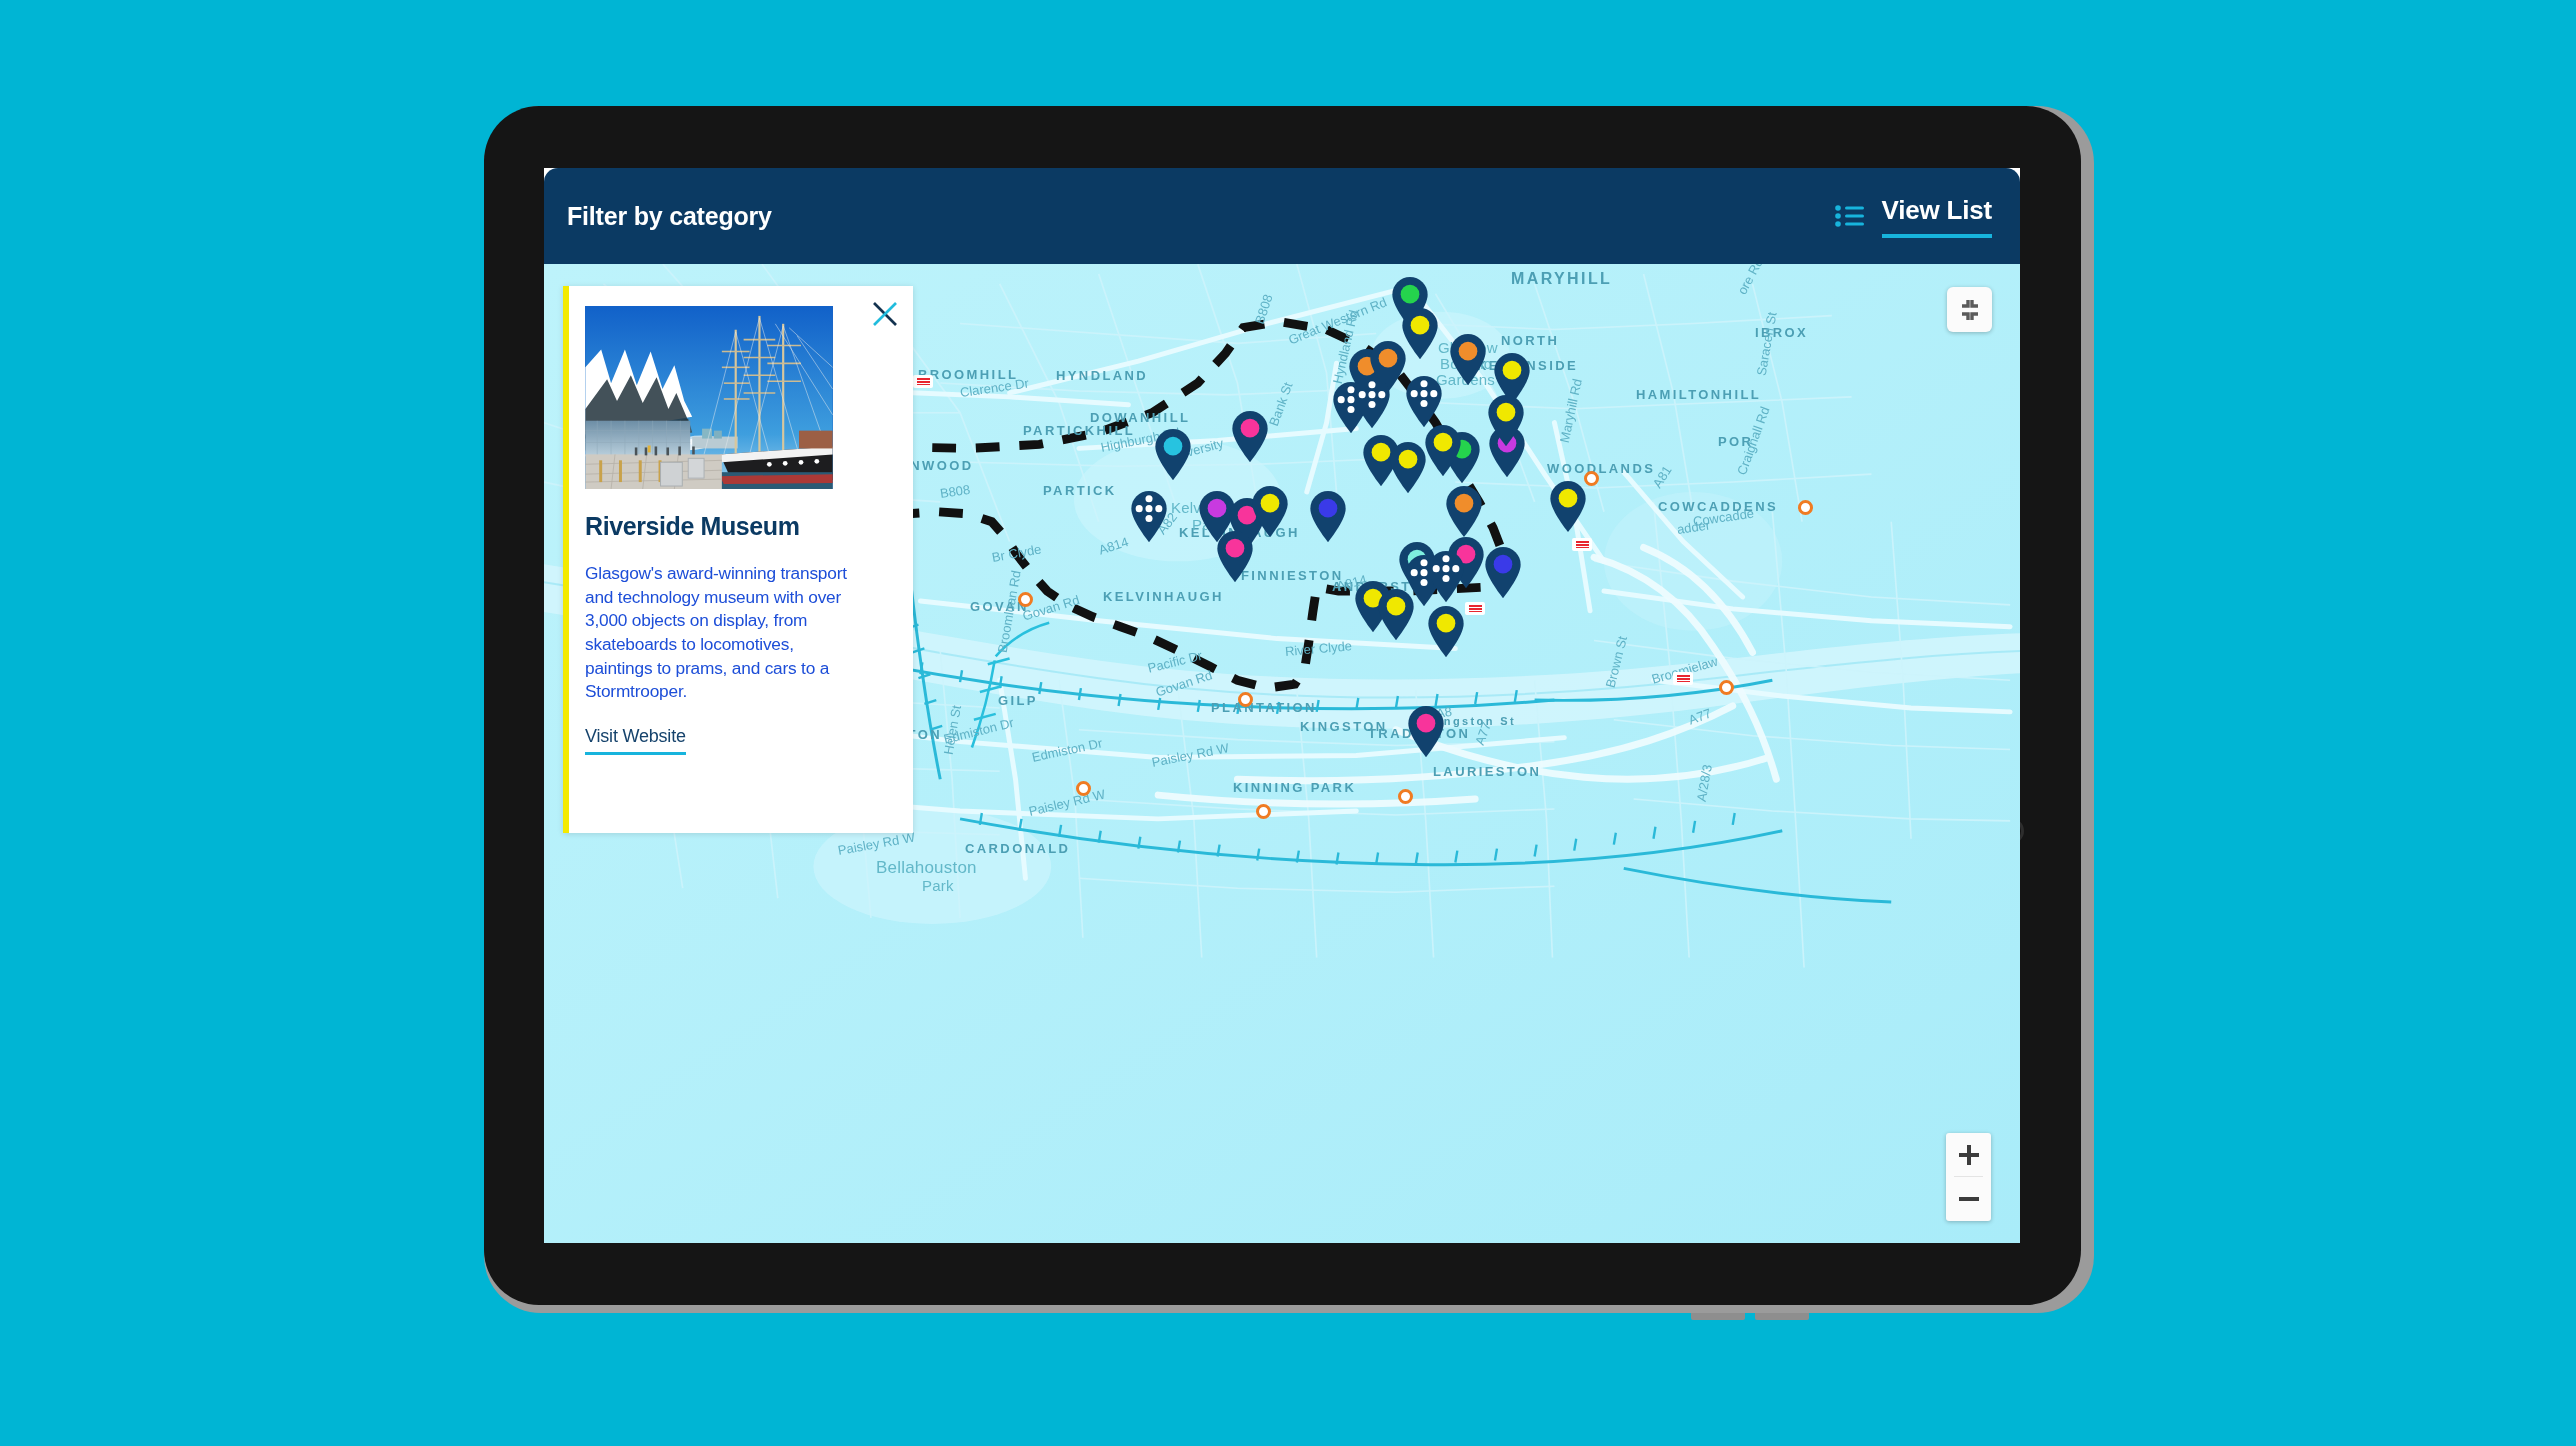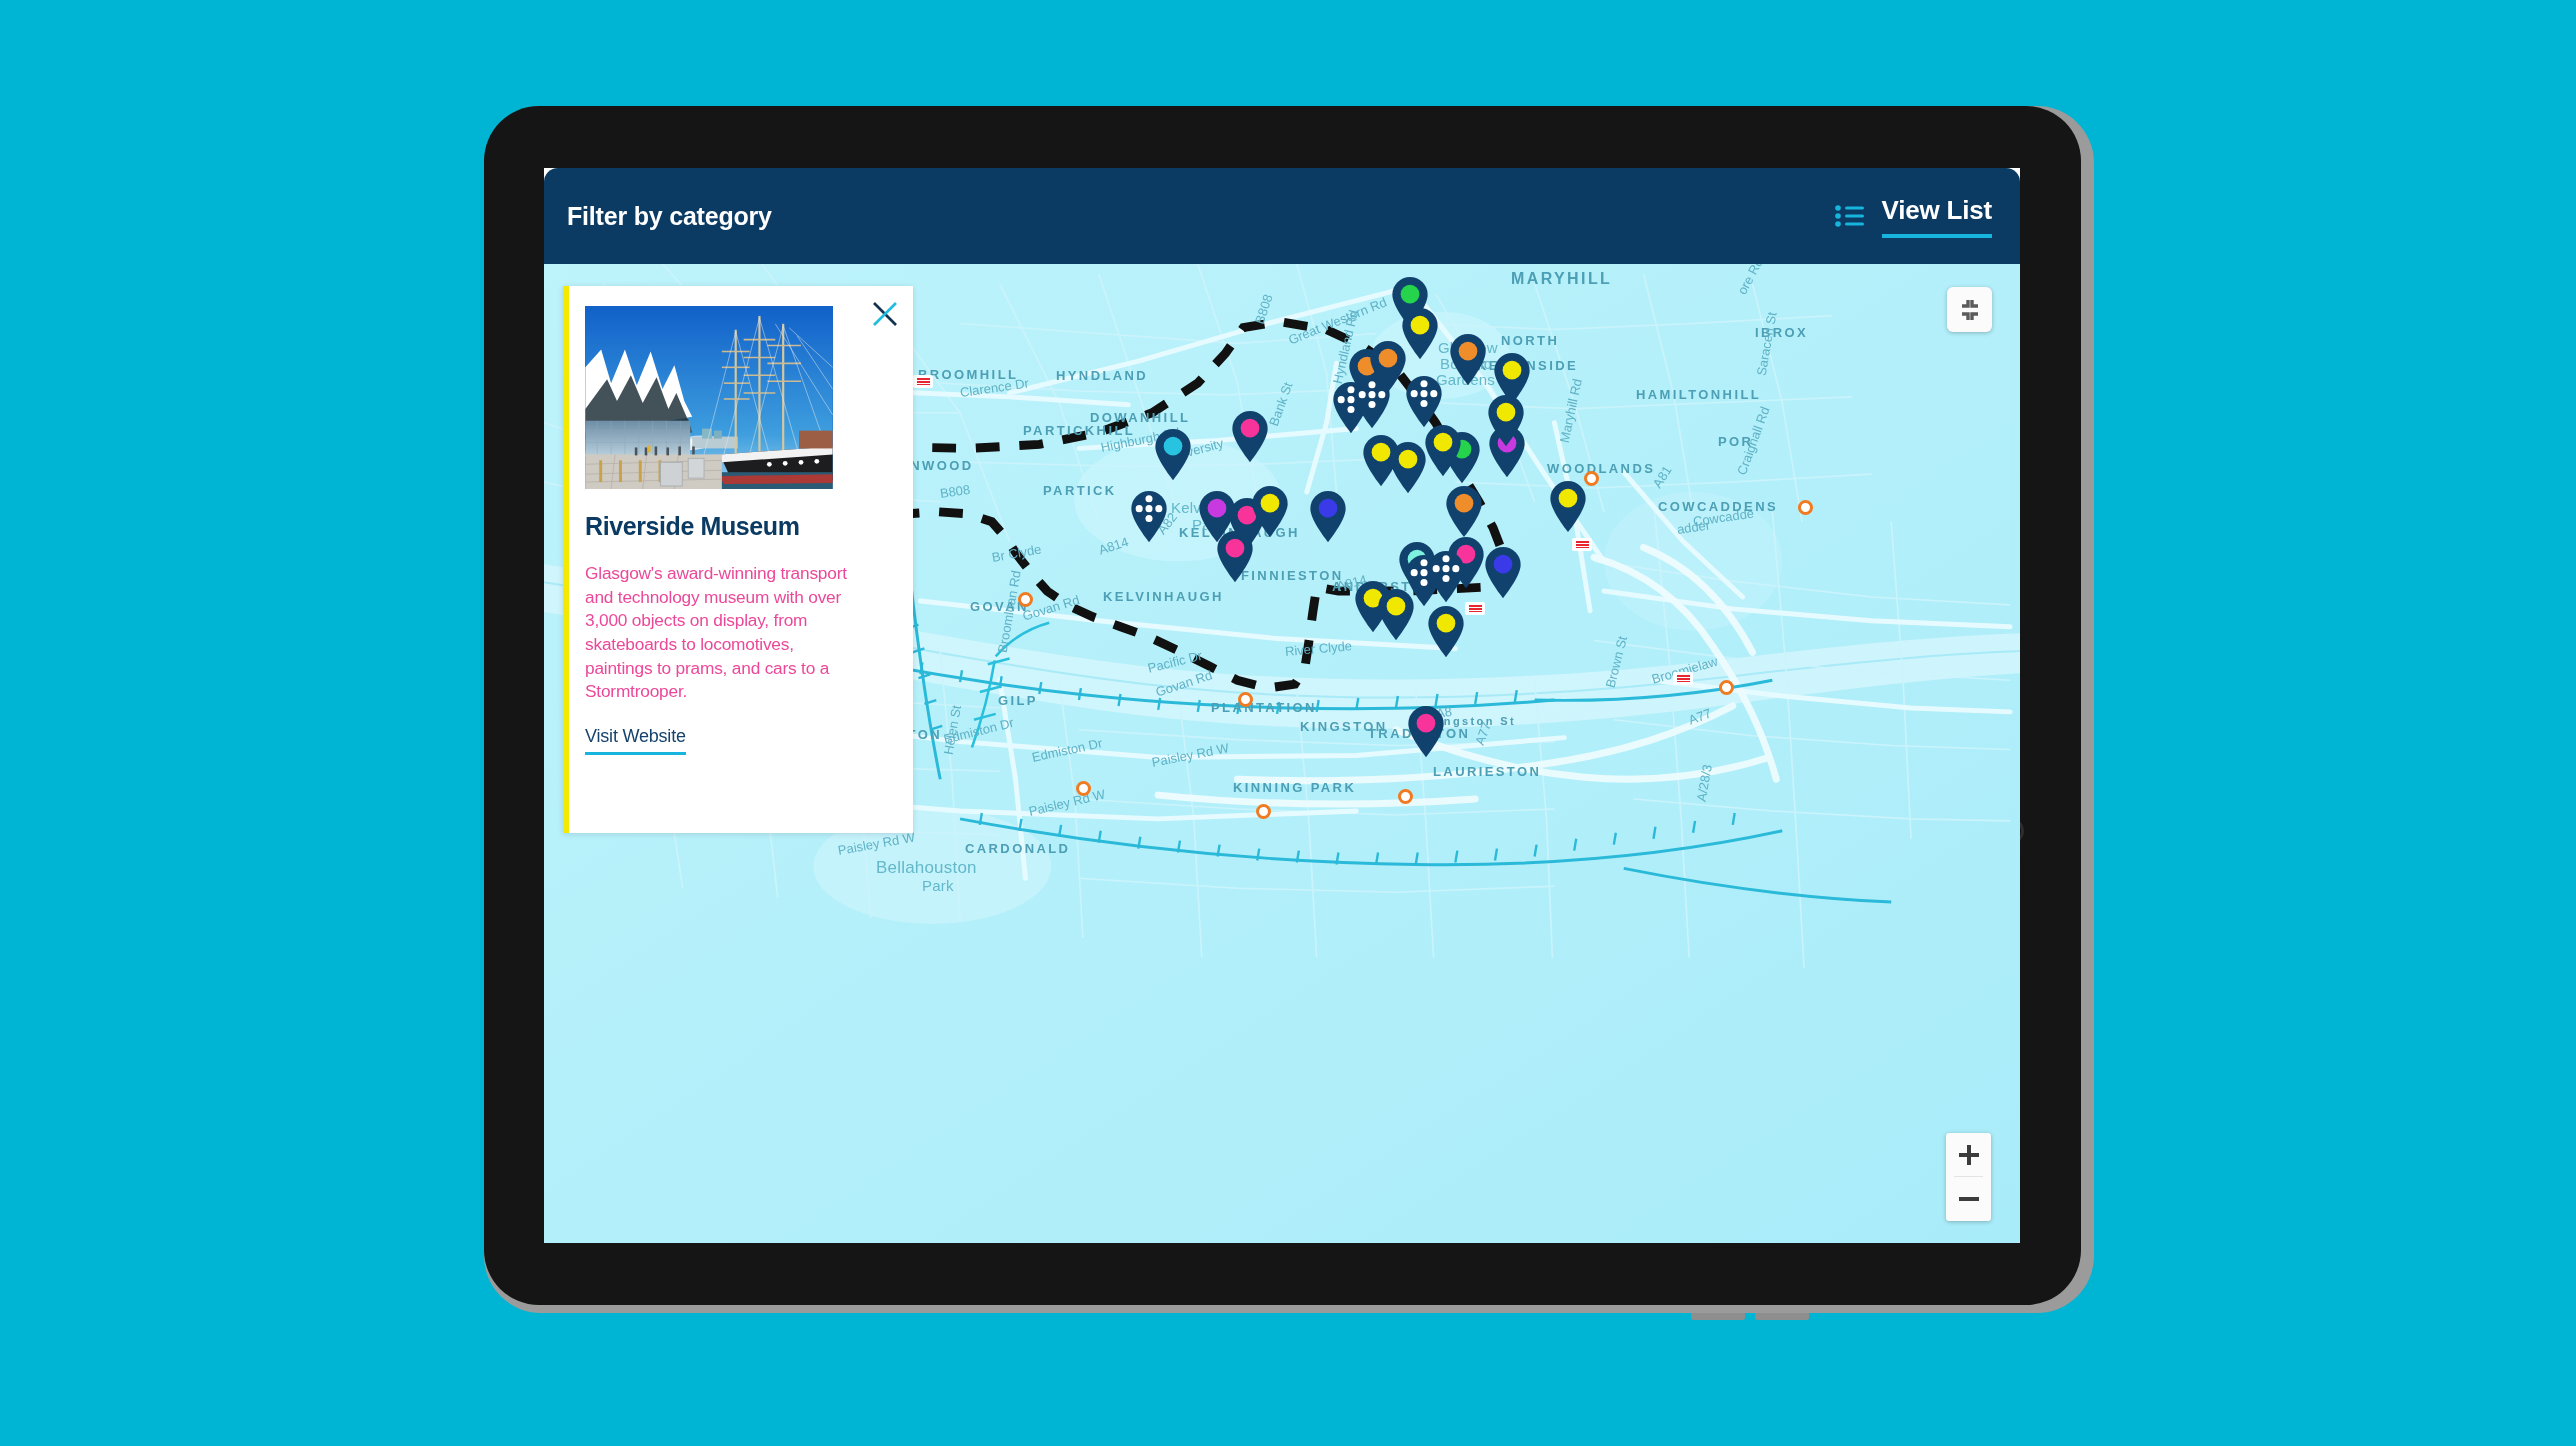--- a/index.html
+++ b/index.html
@@ -212,21 +212,21 @@
     left: 16px; top: 226px; right: 16px;
   }
   #detail-title {
     color: #0b3a63;
     font-size: 25px;
     font-weight: bold;
     letter-spacing: -0.4px;
     margin-bottom: 21px;
   }
   #detail-description {
-    color: #ec4899;
+    color: #1d4ed8;
     font-size: 17.3px;
     line-height: 1.37;
     letter-spacing: -0.2px;
     margin-bottom: 22px;
     max-width: 268px;
   }
   #detail-address {
     color: #16436c;
     font-size: 17.3px;
     line-height: 1.37;

